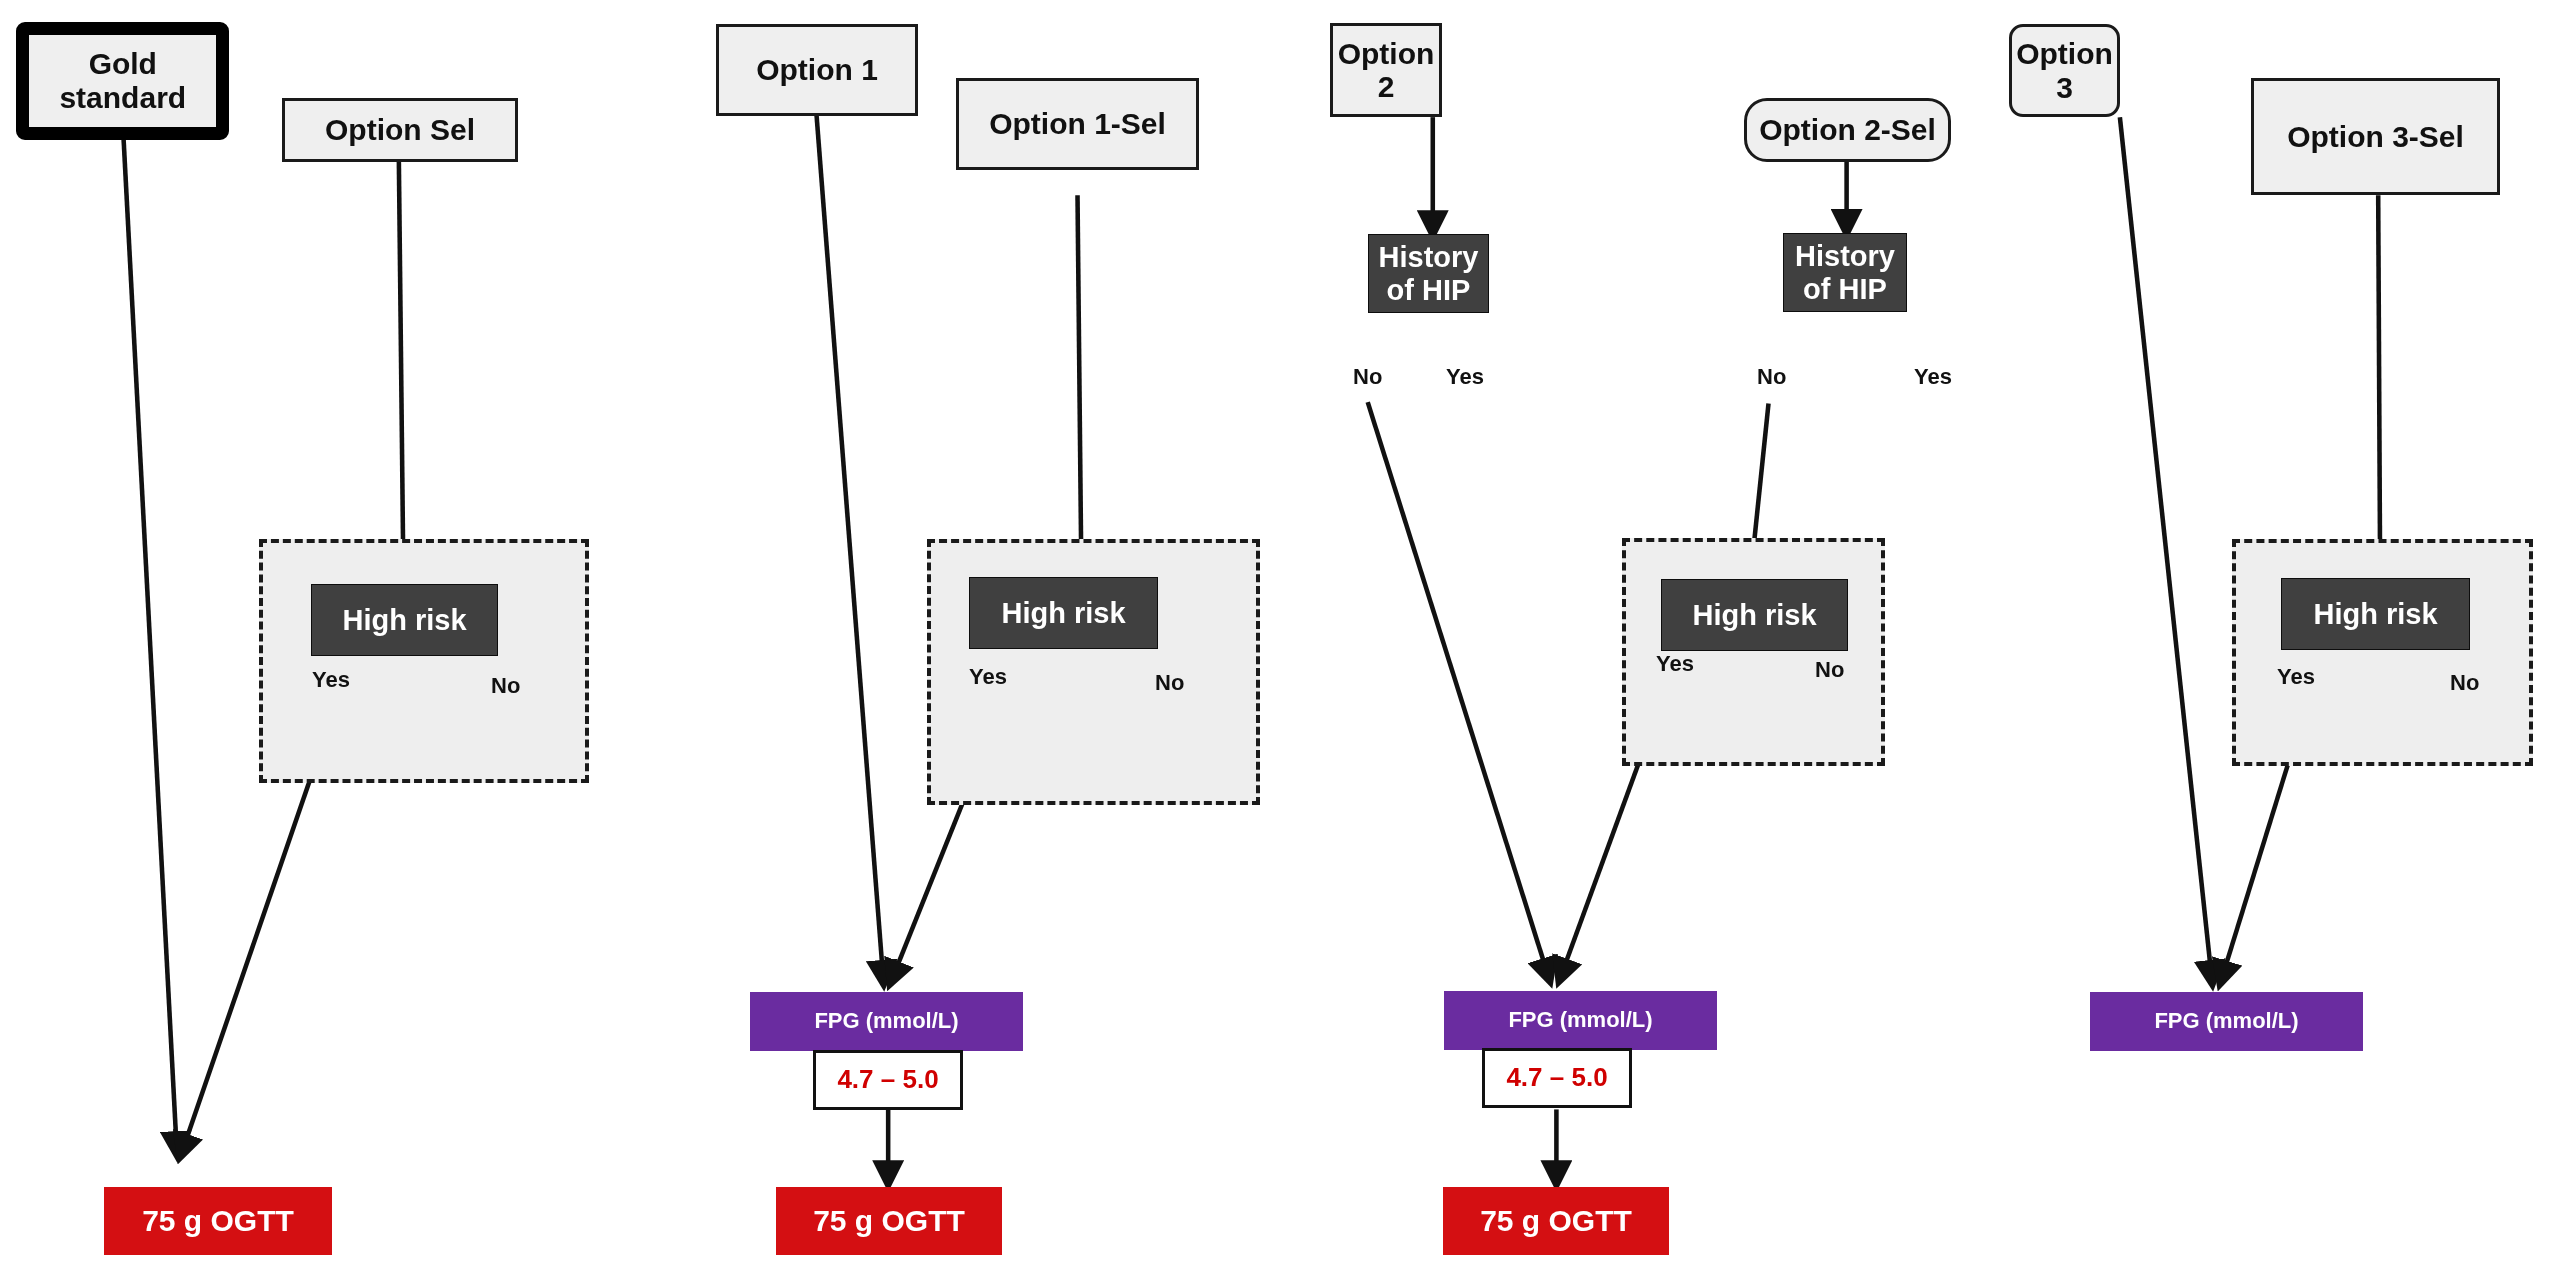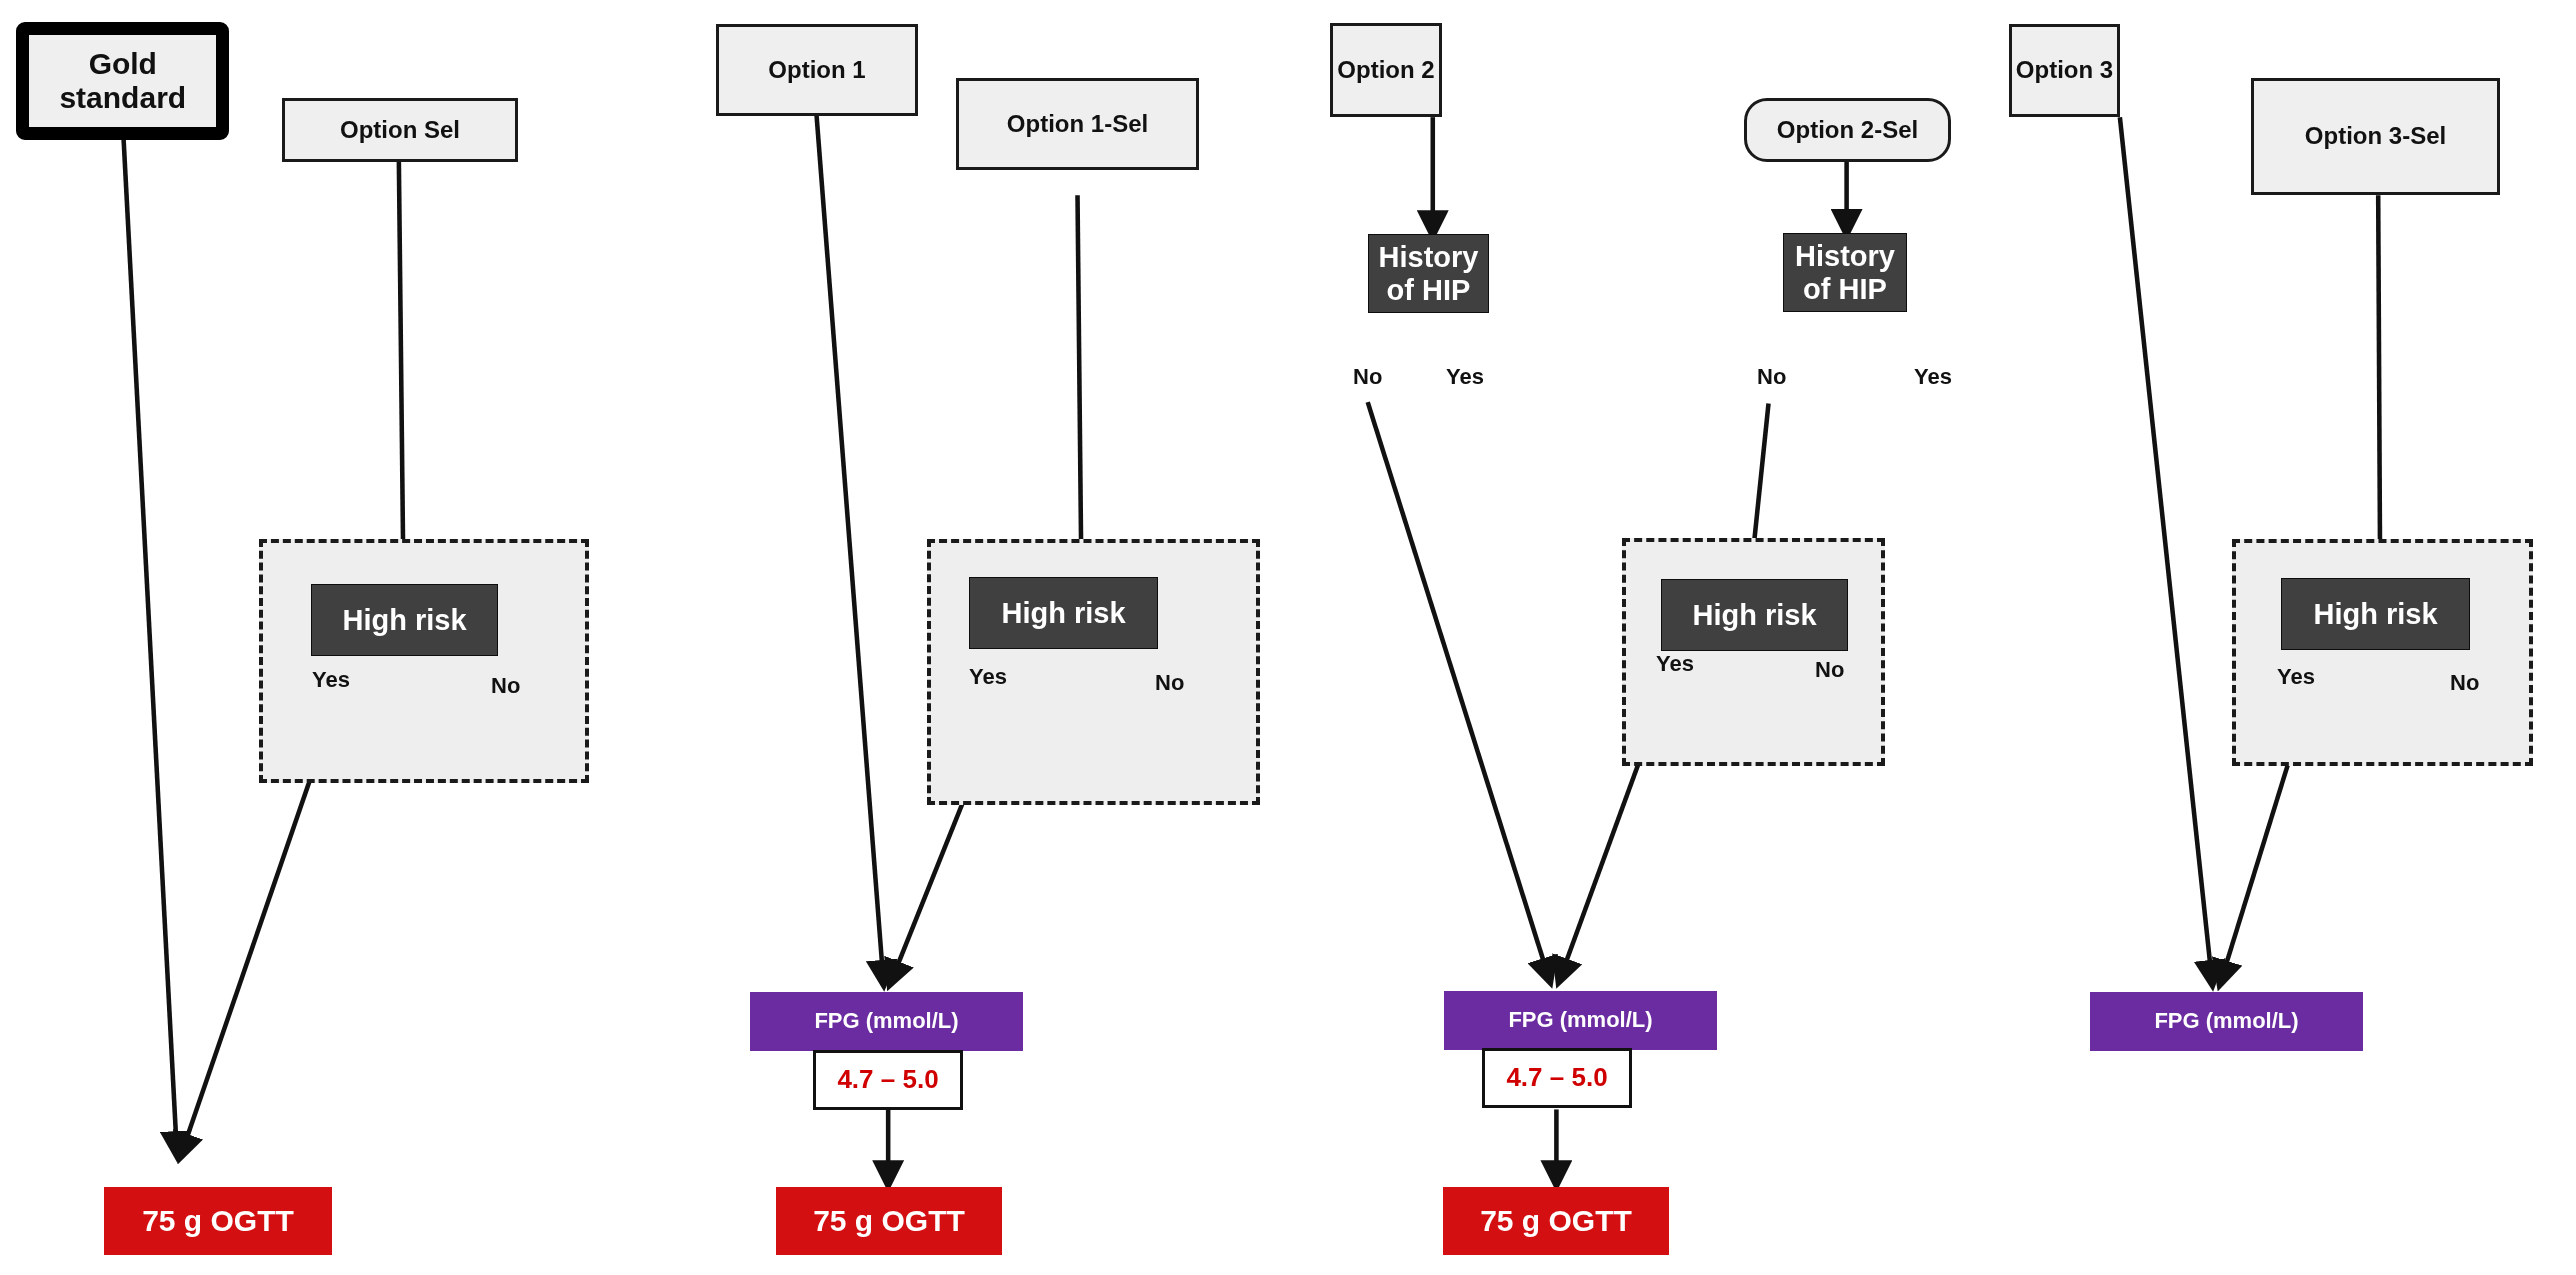--- a/index.html
+++ b/index.html
@@ -13,21 +13,21 @@
   }
   #edges{position:absolute;left:0;top:0;width:2576px;height:1276px;pointer-events:none;}
   .node{position:absolute;box-sizing:border-box;display:flex;align-items:center;justify-content:center;text-align:center;line-height:1.12;}
 
   
   .plain{
     background:#efefef;
     border:3.3px solid #1a1a1a;
     color:#111111;
     font-weight:bold;
-    font-size:24px;
+    font-size:30px;
   }
   
   .heavy{
     background:#efefef;
     border:13px solid #000000;
     border-radius:9px;
     color:#111111;
     font-weight:bold;
     font-size:30px;
   }
@@ -163,21 +163,21 @@
 
   <div class="dashed" style="position:absolute;left:1622px;top:538px;width:255px;height:220px;"></div>
   <div class="node black" style="left:1661px;top:579px;width:187px;height:72px;">High risk</div>
   <span class="branch" style="left:1656px;top:651px;">Yes</span>
   <span class="branch" style="left:1815px;top:657px;">No</span>
 
   <div class="node purple" style="left:1444px;top:991px;width:273px;height:59px;">FPG (mmol/L)</div>
   <div class="node valuebox" style="left:1482px;top:1048px;width:150px;height:60px;">4.7 – 5.0</div>
   <div class="node red" style="left:1443px;top:1187px;width:226px;height:68px;">75 g  OGTT</div>
 
-  <div class="node plain" style="left:2009px;top:24px;width:111px;height:93px;">Option 3</div>
+  <div class="node plain" style="left:2009px;top:24px;width:111px;height:93px;border-radius:14px;">Option 3</div>
 
   <div class="node plain" style="left:2251px;top:78px;width:249px;height:117px;">Option 3-Sel</div>
 
   <div class="dashed" style="position:absolute;left:2232px;top:539px;width:293px;height:219px;"></div>
   <div class="node black" style="left:2281px;top:578px;width:189px;height:72px;">High risk</div>
   <span class="branch" style="left:2277px;top:664px;">Yes</span>
   <span class="branch" style="left:2450px;top:670px;">No</span>
 
   <div class="node purple" style="left:2090px;top:992px;width:273px;height:59px;">FPG (mmol/L)</div>
 

